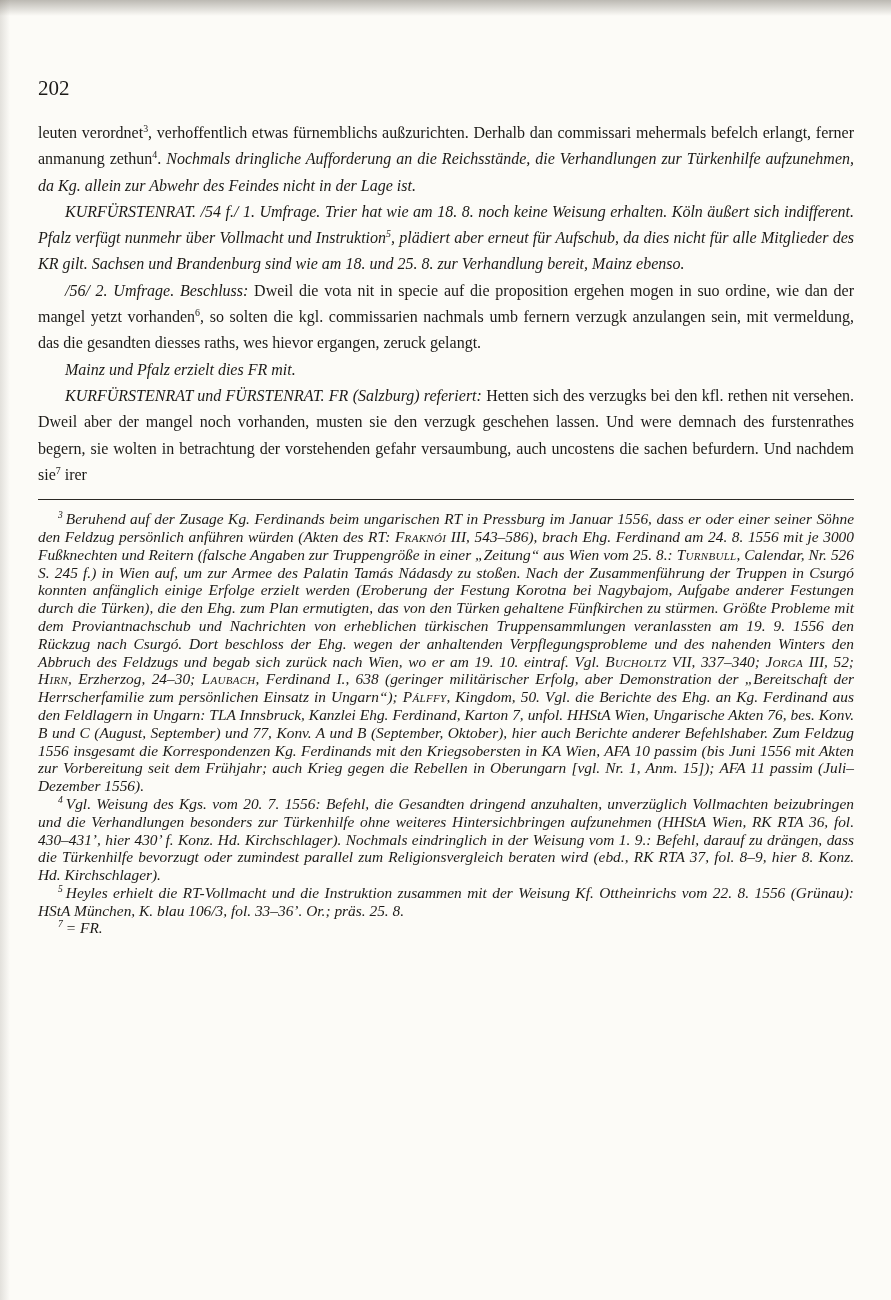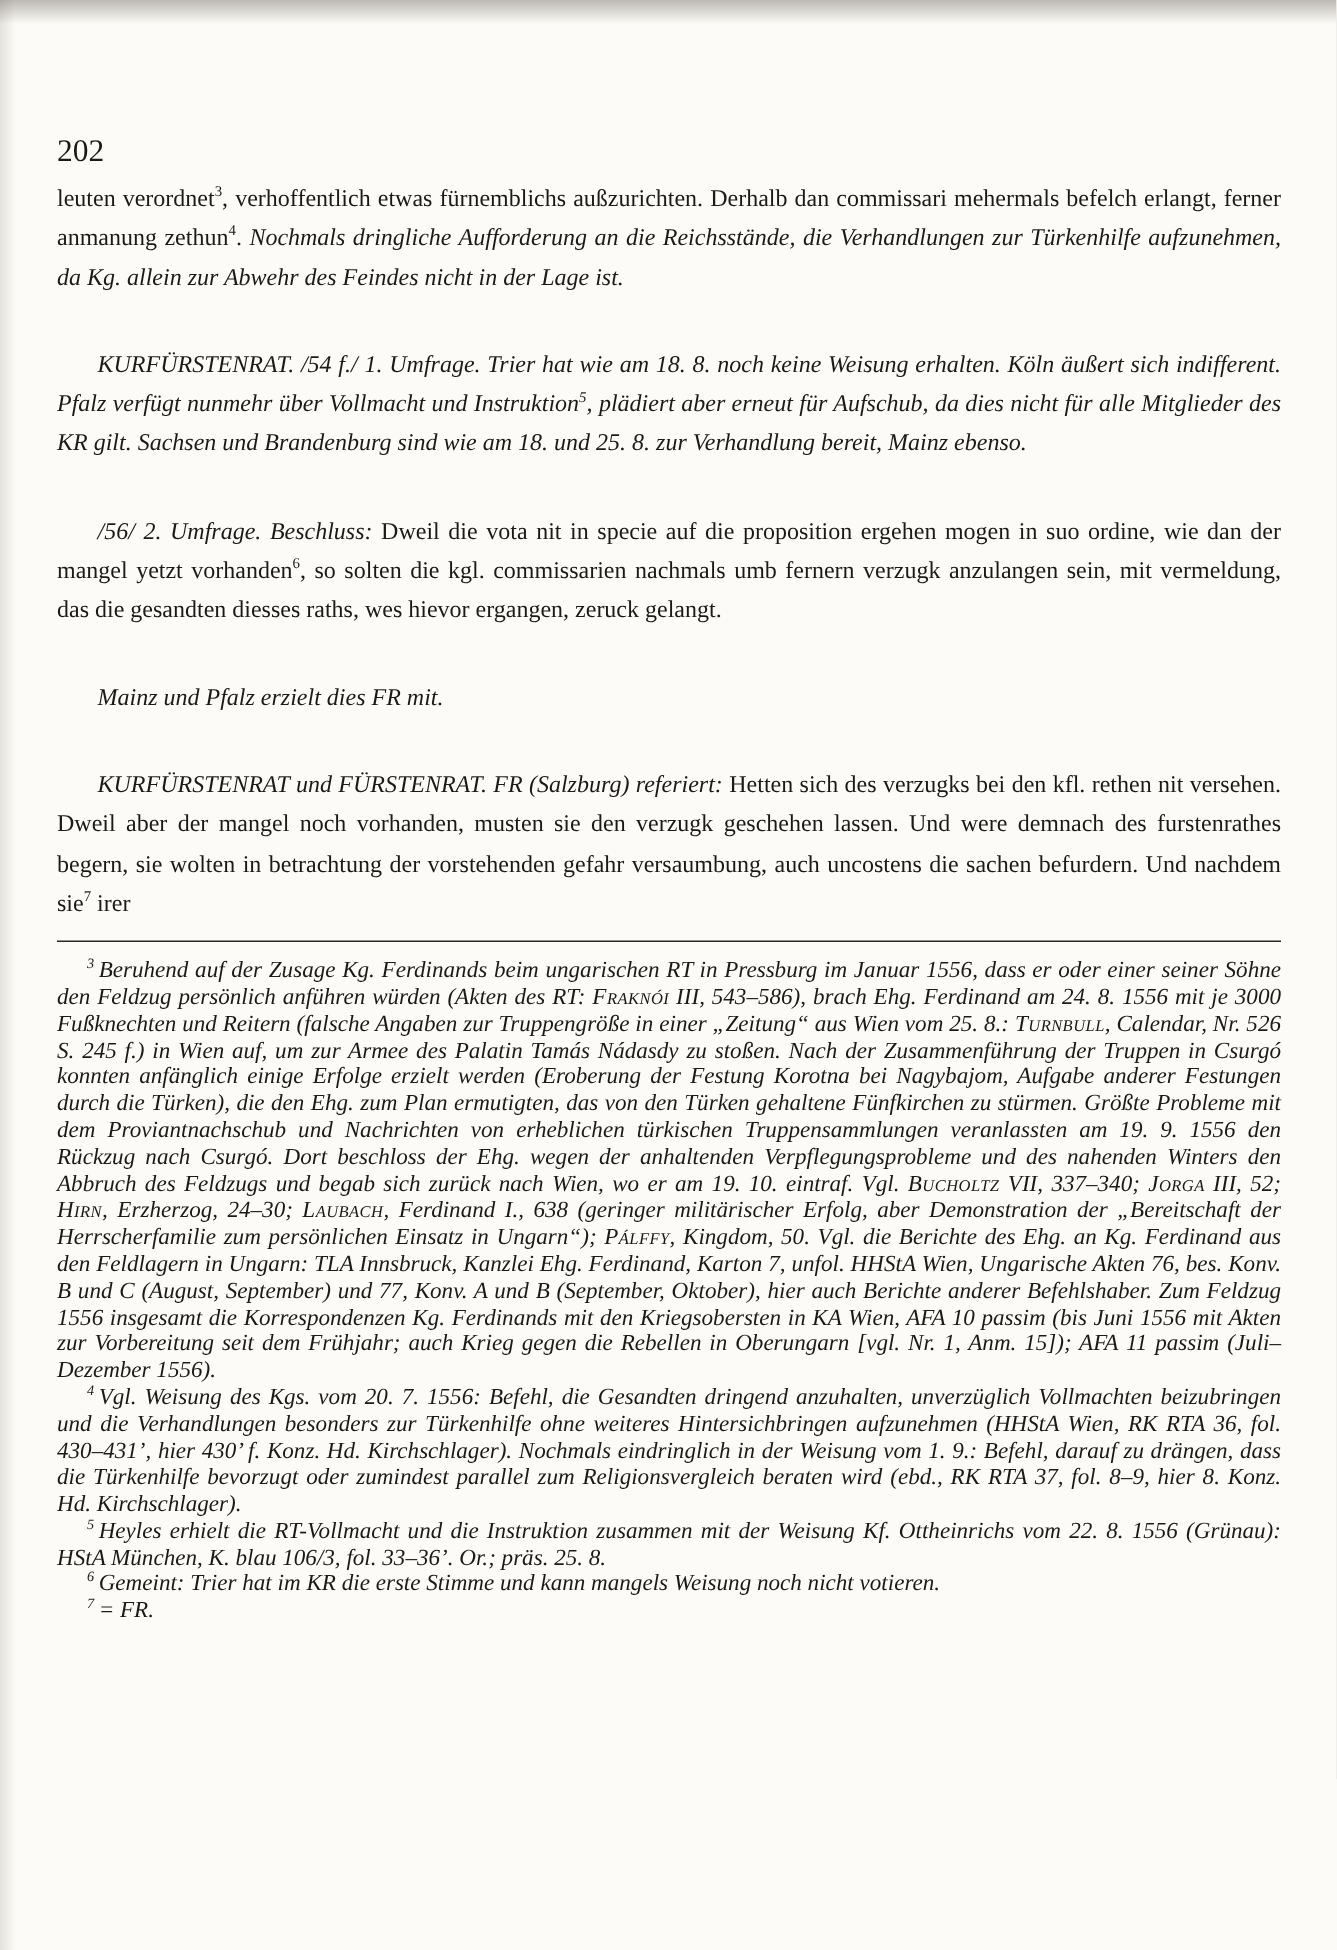--- a/index.html
+++ b/index.html
@@ -35,37 +35,37 @@
     top:72px;
     width:816px;
   }
   .page-header{
     position:relative;
     height:28px;
     font-size:21px;
   }
   .page-number{
     position:absolute;
-    left:0;top:16px;
+    left:0;top:4px;
   }
   .running-header{
     display:block;
     text-align:center;
     font-size:19.5px;
     padding-top:1px;
   }
   .body-text{
     margin-top:20px;
     font-size:16px;
     line-height:26.3px;
     text-align:justify;
     hyphens:auto;
   }
   .body-text p{margin:0;}
-  .body-text p.indent{text-indent:27px;margin-top:32px;}
+  .body-text p.indent{text-indent:27px;}
   .seg-roman{font-style:normal;}
   .seg-italic{font-style:italic;}
   .seg-smallcaps{font-style:italic;font-variant:small-caps;letter-spacing:0.3px;}
   .seg-sup{vertical-align:super;font-size:0.62em;line-height:0;font-style:normal;}
   .seg-italicsup{vertical-align:super;font-size:0.62em;line-height:0;font-style:italic;}
   .footnote-rule{
     margin-top:11px;
     border:none;
     border-top:1.3px solid #2a2825;
     width:100%;
@@ -104,18 +104,17 @@
         <p class="indent"><span class="seg-italic">Mainz und Pfalz erzielt dies FR mit.</span></p>
         <p class="indent"><span class="seg-italic">KURFÜRSTENRAT und FÜRSTENRAT. FR (Salzburg) referiert: </span><span class="seg-roman">Hetten sich des verzugks bei den kfl. rethen nit versehen. Dweil aber der mangel noch vorhanden, musten sie den verzugk geschehen lassen. Und were demnach des furstenrathes begern, sie wolten in betrachtung der vorstehenden gefahr versaumbung, auch uncostens die sachen befurdern. Und nachdem sie</span><span class="seg-sup">7</span><span class="seg-roman"> irer</span></p>
       </div>
 
     <hr class="footnote-rule">
 
     <div class="footnotes">
         <p class="footnote"><span class="seg-italicsup fn-marker">3</span><span class="seg-italic">Beruhend auf der Zusage Kg. Ferdinands beim ungarischen RT in Pressburg im Januar 1556, dass er oder einer seiner Söhne den Feldzug persönlich anführen würden (Akten des RT: </span><span class="seg-smallcaps">Fraknói</span><span class="seg-italic"> III, 543–586), brach Ehg. Ferdinand am 24. 8. 1556 mit je 3000 Fußknechten und Reitern (falsche Angaben zur Truppengröße in einer „Zeitung“ aus Wien vom 25. 8.: </span><span class="seg-smallcaps">Turnbull</span><span class="seg-italic">, Calendar, Nr. 526 S. 245 f.) in Wien auf, um zur Armee des Palatin Tamás Nádasdy zu stoßen. Nach der Zusammenführung der Truppen in Csurgó konnten anfänglich einige Erfolge erzielt werden (Eroberung der Festung Korotna bei Nagybajom, Aufgabe anderer Festungen durch die Türken), die den Ehg. zum Plan ermutigten, das von den Türken gehaltene Fünfkirchen zu stürmen. Größte Probleme mit dem Proviantnachschub und Nachrichten von erheblichen türkischen Truppensammlungen veranlassten am 19. 9. 1556 den Rückzug nach Csurgó. Dort beschloss der Ehg. wegen der anhaltenden Verpflegungsprobleme und des nahenden Winters den Abbruch des Feldzugs und begab sich zurück nach Wien, wo er am 19. 10. eintraf. Vgl. </span><span class="seg-smallcaps">Bucholtz</span><span class="seg-italic"> VII, 337–340; </span><span class="seg-smallcaps">Jorga</span><span class="seg-italic"> III, 52; </span><span class="seg-smallcaps">Hirn</span><span class="seg-italic">, Erzherzog, 24–30; </span><span class="seg-smallcaps">Laubach</span><span class="seg-italic">, Ferdinand I., 638 (geringer militärischer Erfolg, aber Demonstration der „Bereitschaft der Herrscherfamilie zum persönlichen Einsatz in Ungarn“); </span><span class="seg-smallcaps">Pálffy</span><span class="seg-italic">, Kingdom, 50. Vgl. die Berichte des Ehg. an Kg. Ferdinand aus den Feldlagern in Ungarn: TLA Innsbruck, Kanzlei Ehg. Ferdinand, Karton 7, unfol. HHStA Wien, Ungarische Akten 76, bes. Konv. B und C (August, September) und 77, Konv. A und B (September, Oktober), hier auch Berichte anderer Befehlshaber. Zum Feldzug 1556 insgesamt die Korrespondenzen Kg. Ferdinands mit den Kriegsobersten in KA Wien, AFA 10 passim (bis Juni 1556 mit Akten zur Vorbereitung seit dem Frühjahr; auch Krieg gegen die Rebellen in Oberungarn [vgl. Nr. 1, Anm. 15]); AFA 11 passim (Juli–Dezember 1556).</span></p>
         <p class="footnote"><span class="seg-italicsup fn-marker">4</span><span class="seg-italic">Vgl. Weisung des Kgs. vom 20. 7. 1556: Befehl, die Gesandten dringend anzuhalten, unverzüglich Vollmachten beizubringen und die Verhandlungen besonders zur Türkenhilfe ohne weiteres Hintersichbringen aufzunehmen (HHStA Wien, RK RTA 36, fol. 430–431’, hier 430’ f. Konz. Hd. Kirchschlager). Nochmals eindringlich in der Weisung vom 1. 9.: Befehl, darauf zu drängen, dass die Türkenhilfe bevorzugt oder zumindest parallel zum Religionsvergleich beraten wird (ebd., RK RTA 37, fol. 8–9, hier 8. Konz. Hd. Kirchschlager).</span></p>
         <p class="footnote"><span class="seg-italicsup fn-marker">5</span><span class="seg-italic">Heyles erhielt die RT-Vollmacht und die Instruktion zusammen mit der Weisung Kf. Ottheinrichs vom 22. 8. 1556 (Grünau): HStA München, K. blau 106/3, fol. 33–36’. Or.; präs. 25. 8.</span></p>
-        <p class="footnote"><span class="seg-italicsup fn-marker">6</span><span class="seg-italic">Gemeint: Trier hat im KR die erste Stimme und kann mangels Weisung noch nicht votieren.</span></p>
         <p class="footnote"><span class="seg-italicsup fn-marker">7</span><span class="seg-italic">= FR.</span></p>
       </div>
 
   </div>
 </div>
 
 </body></html>

